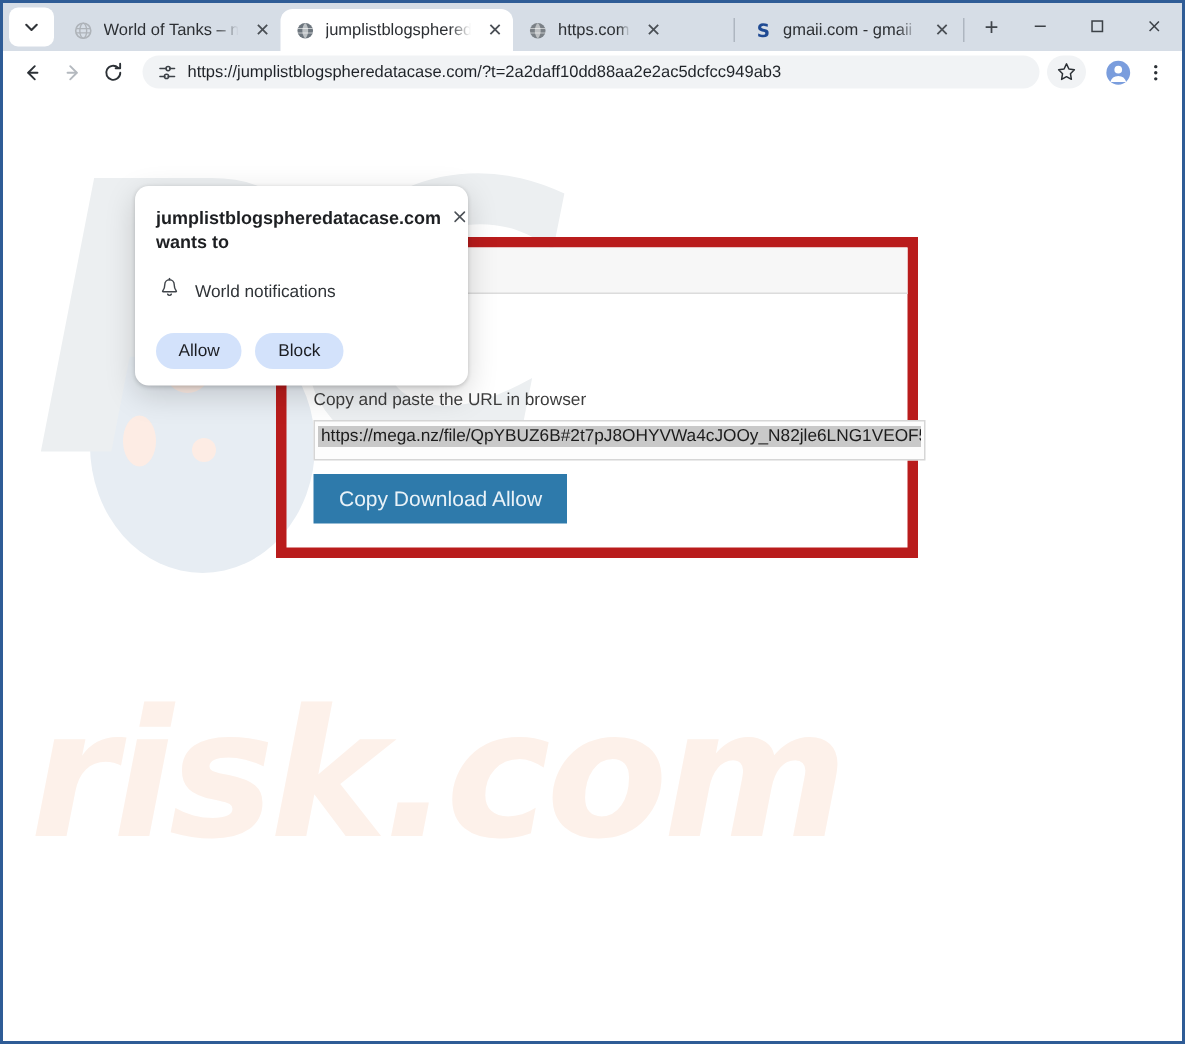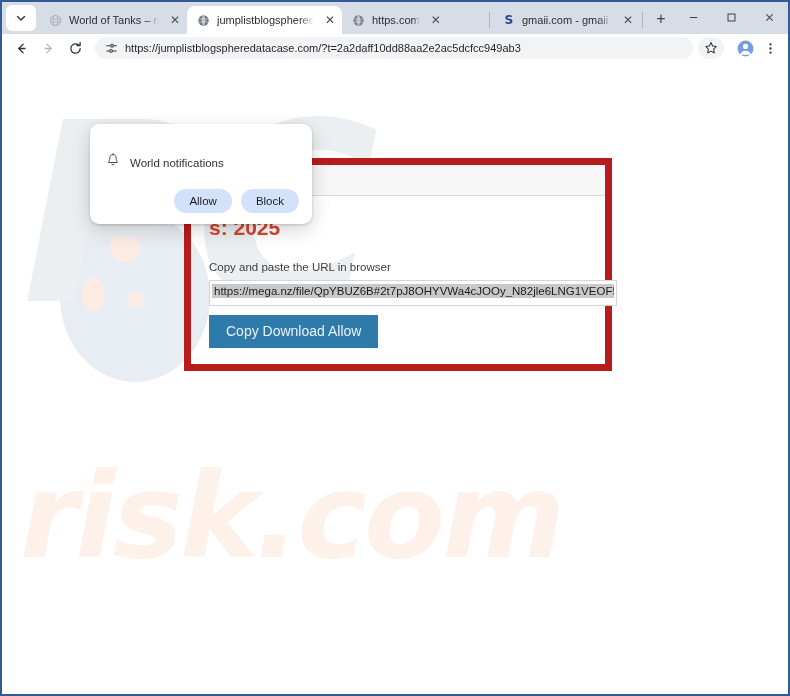--- a/index.html
+++ b/index.html
@@ -306,21 +306,20 @@
     gap: 10px;
     margin-top: 16px;
     padding-left: 2px;
   }
   #perm-option-label {
     font-size: 11.5px;
     color: #2f3337;
   }
   #perm-actions {
     display: flex;
-    justify-content: flex-end;
     gap: 9px;
     margin-top: 17px;
   }
   .perm-btn {
     background: #d3e2fb;
     color: #1b1d22;
     border: none;
     border-radius: 14px;
     font-size: 11.5px;
     padding: 6px 15px;
@@ -485,20 +484,28 @@
         <div id="card-title">s: 2025</div>
         <div id="copy-instruction">Copy and paste the URL in browser</div>
         <div id="url-field">
           <span id="url-field-inner">https://mega.nz/file/QpYBUZ6B#2t7pJ8OHYVWa4cJOOy_N82jle6LNG1VEOF5</span>
         </div>
         <button id="copy-btn">Copy Download Allow</button>
       </div>
     </div>
 
     <div id="perm-bubble">
+      <div id="perm-head">
+        <div id="perm-title">jumplistblogspheredatacase.com wants to</div>
+        <div id="perm-close">
+          <svg width="11" height="11" viewBox="0 0 12 12">
+            <path d="M2.6 2.6l6.8 6.8M9.4 2.6l-6.8 6.8" stroke="#4c5157" stroke-width="1.15" stroke-linecap="round"></path>
+          </svg>
+        </div>
+      </div>
       <div id="perm-option">
         <span>
           <svg width="14" height="15" viewBox="0 0 16 17">
             <path d="M8 1.7c-2.1 0-3.6 1.7-3.6 3.8 0 3.1-1.1 4.1-1.6 4.7-.2.2 0 .6.3.6h9.8c.3 0 .5-.4.3-.6-.5-.6-1.6-1.6-1.6-4.7 0-2.1-1.5-3.8-3.6-3.8z" fill="none" stroke="#40454b" stroke-width="1.1" stroke-linejoin="round"></path>
             <path d="M6.6 12.6a1.5 1.5 0 0 0 2.8 0" fill="none" stroke="#40454b" stroke-width="1.1" stroke-linecap="round"></path>
             <path d="M8 .7v1" stroke="#40454b" stroke-width="1.1" stroke-linecap="round"></path>
           </svg>
         </span>
         <span id="perm-option-label">World notifications</span>
       </div>

